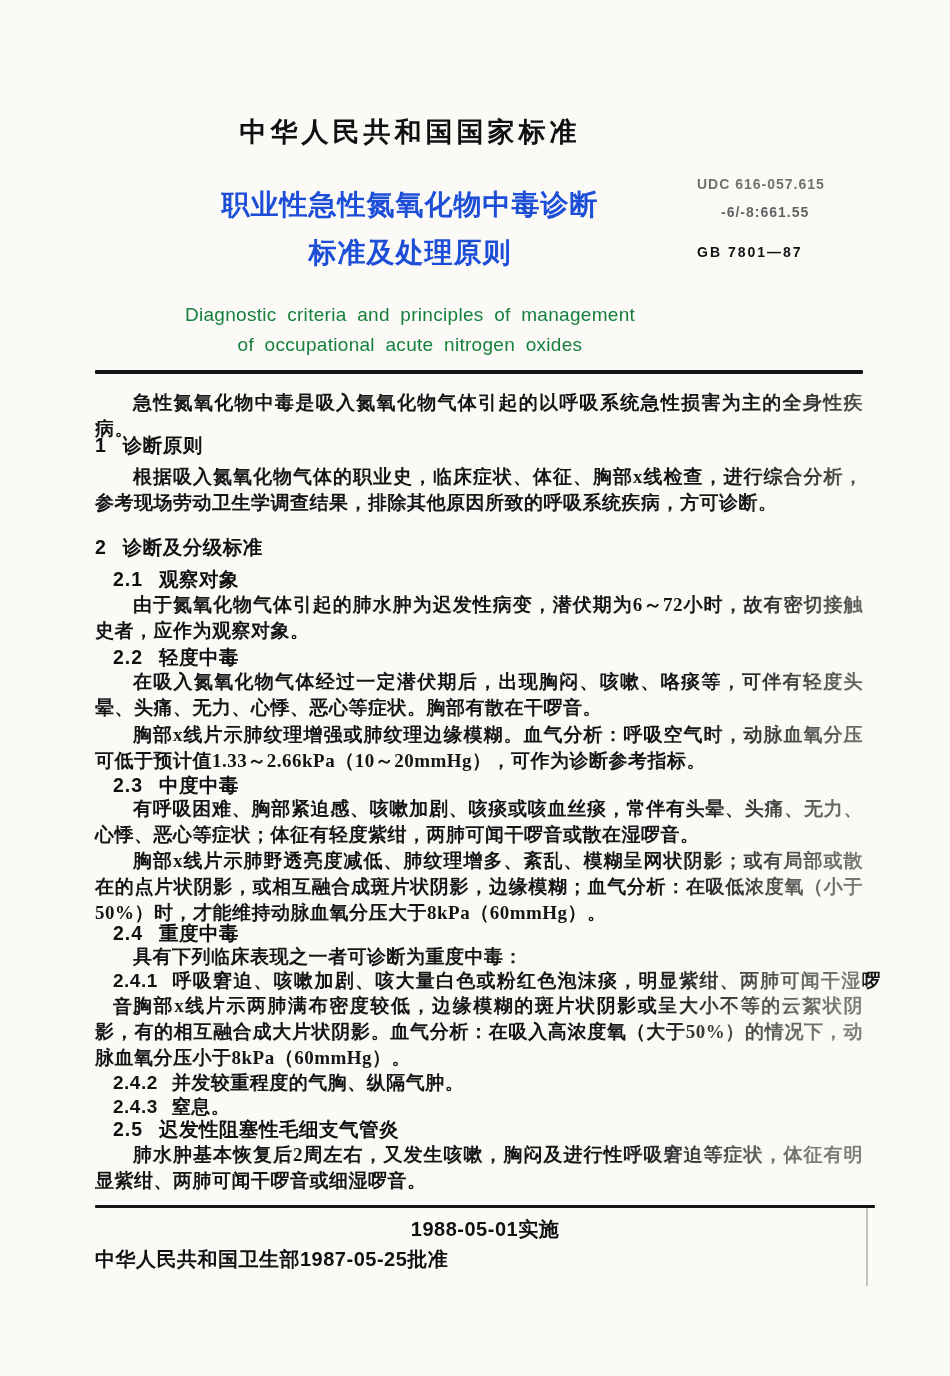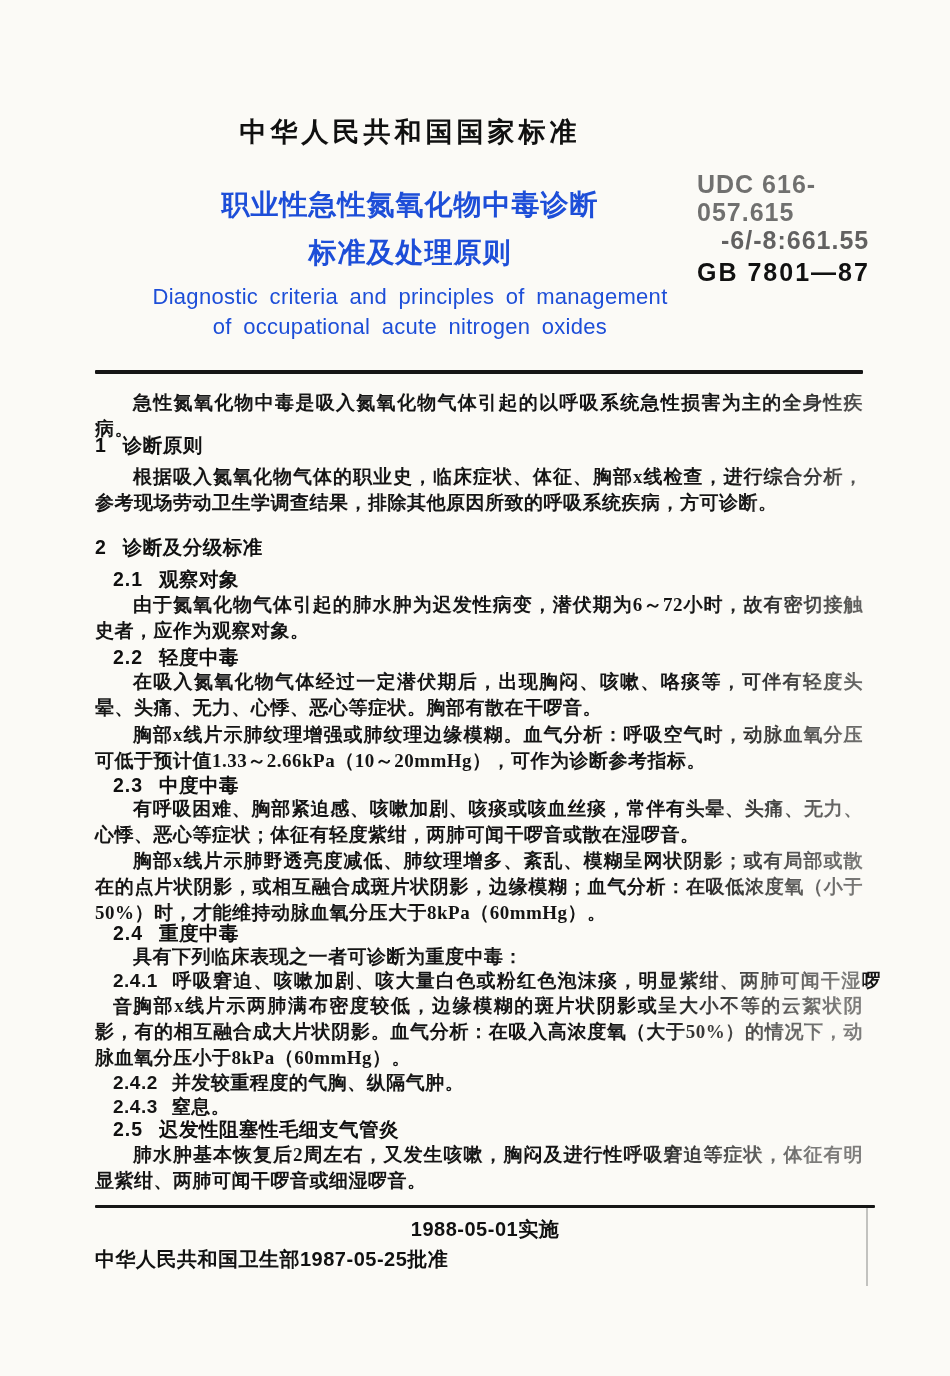--- a/index.html
+++ b/index.html
@@ -27,29 +27,29 @@
   .main-title{
     font-family:"Liberation Sans", sans-serif;
     font-weight:900;font-size:28px;letter-spacing:1px;
     color:#1d4ed8;line-height:30px;
   }
   .t1{top:190px;}
   .t2{top:238px;}
   .udc-block{
     left:697px;top:170px;width:200px;
     font-family:"Liberation Sans", sans-serif;
-    font-size:25px;font-weight:700;line-height:28px;
+    font-size:14px;font-weight:700;line-height:28px;
     color:#3c3c3c;
   }
   .udc-l1{opacity:.72;letter-spacing:1px;}
   .udc-l2{opacity:.8;padding-left:24px;letter-spacing:1px;}
-  .gb-code{color:#111;margin-top:4px;letter-spacing:2px;font-weight:800;}
+  .gb-code{color:#111;margin-top:12px;letter-spacing:2px;font-weight:800;}
   .en-sub{
     font-family:"Liberation Sans", sans-serif;
-    font-size:22px;color:#1d4ed8;letter-spacing:.3px;word-spacing:5px;
+    font-size:19px;color:#15803d;letter-spacing:.3px;word-spacing:5px;margin-top:20px;
   }
   .en1{top:284px;}
   .en2{top:314px;}
   .rule{
     left:95px;width:768px;height:4px;background:#161616;border-radius:1px;
   }
   .rule-top{top:370px;}
   .rule-bottom{top:1205px;height:3px;width:780px;}
   
   .bt{

